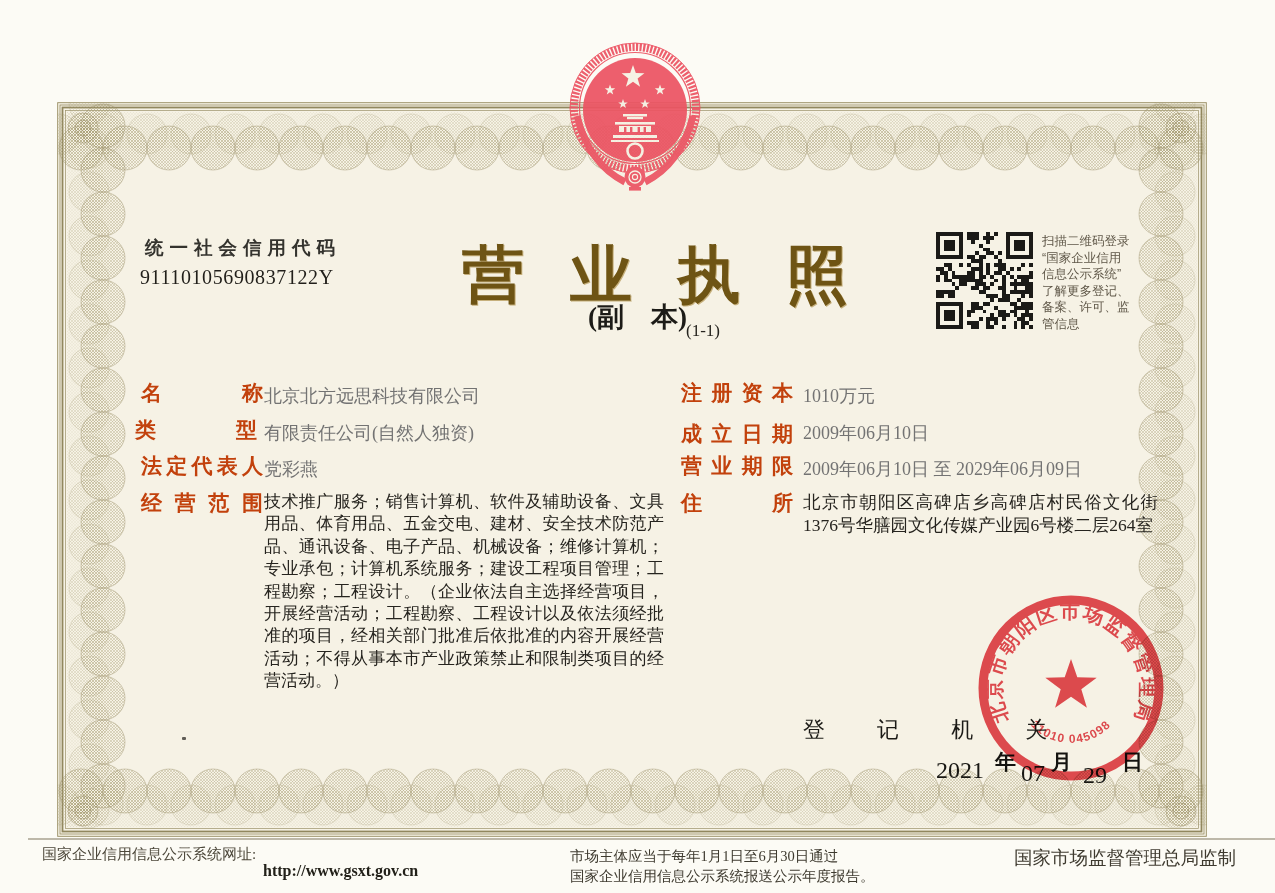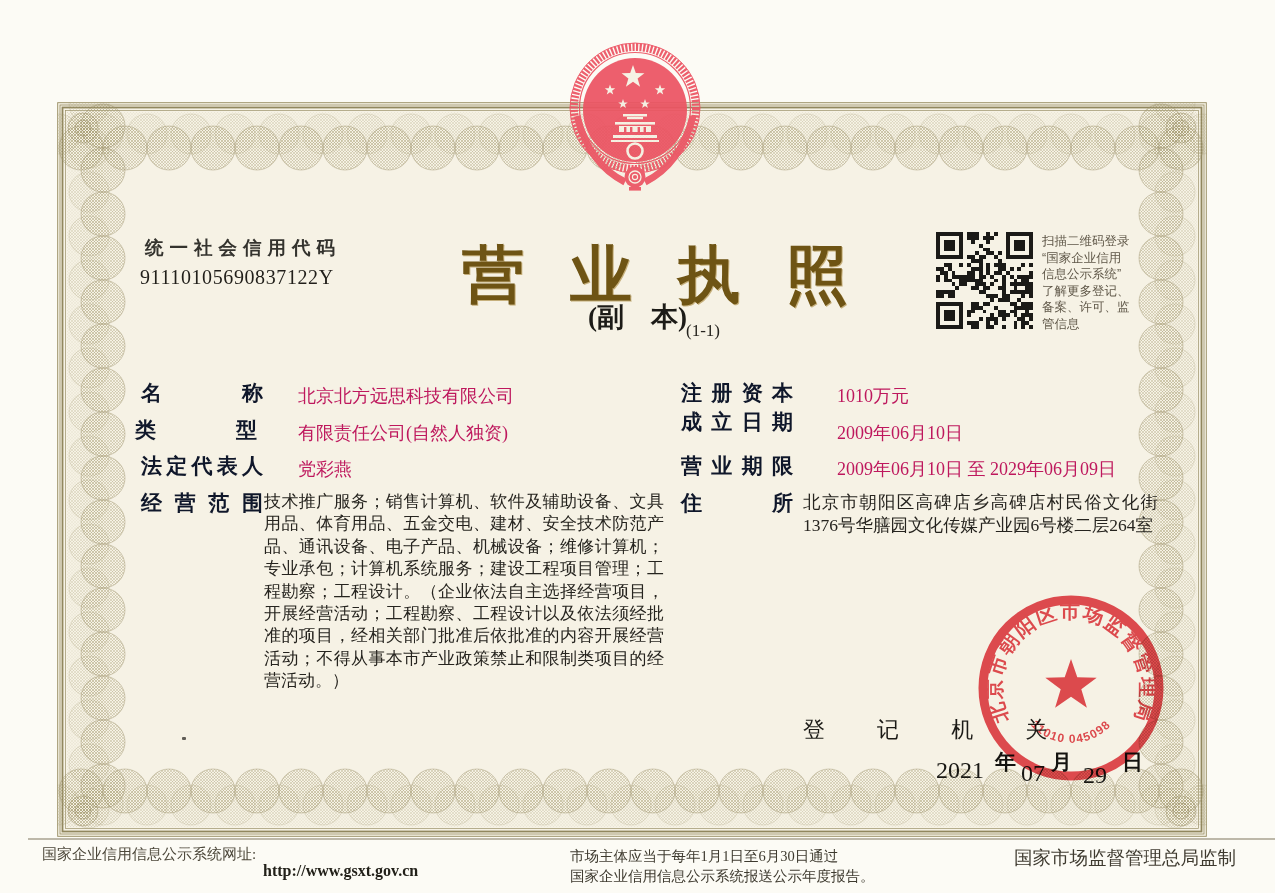--- a/index.html
+++ b/index.html
@@ -16,22 +16,22 @@
   .title{left:462px;top:216px;font-size:62px;font-weight:700;letter-spacing:46px;color:#6e5414;
          text-shadow:1px 1px 0 rgba(158,122,38,.55);white-space:nowrap;margin-top:17px;}
   .subtitle{left:588px;top:299px;font-size:27px;font-weight:600;color:#1c1b17;
             font-family:"Liberation Serif","DejaVu Serif",serif;white-space:nowrap;}
   .copy-index{left:686px;top:321px;font-size:17px;color:#26241f;
               font-family:"Liberation Serif","DejaVu Serif",serif;text-align:right;}
 
   .qr{left:936px;top:232px;}
   .qr-caption{left:1042px;top:233px;width:100px;font-size:12.5px;line-height:16.6px;color:#5e5647;}
 
-  .flabel{font-size:21px;font-weight:700;color:#0f172a;text-align:justify;text-align-last:justify;}
-  .fvalue{font-family:"Liberation Serif","DejaVu Serif",serif;font-size:18px;color:#be185d;white-space:nowrap;margin-left:34px;}
+  .flabel{font-size:21px;font-weight:700;color:#c2410c;text-align:justify;text-align-last:justify;}
+  .fvalue{font-family:"Liberation Serif","DejaVu Serif",serif;font-size:18px;color:#737373;white-space:nowrap;}
   .fpara{font-family:"Liberation Serif","DejaVu Serif",serif;font-size:17px;line-height:22.4px;
          color:#26241f;text-align:justify;white-space:normal;}
 
   .reg-label{left:803px;top:676px;font-size:22px;font-weight:400;letter-spacing:23px;color:#1b1a16;white-space:nowrap;margin-top:39px;}
 
   .dnum{font-family:"Liberation Serif","DejaVu Serif",serif;font-size:24px;color:#181713;}
   .dchar{font-size:21px;font-weight:700;color:#14130f;}
 
   .f-left-label{left:42px;top:845px;font-size:15px;color:#4c473a;font-family:"Liberation Serif","DejaVu Serif",serif;}
   .f-left-url{left:263px;top:862px;font-size:16px;font-weight:700;color:#222019;
@@ -530,21 +530,21 @@
 
   <div class="abs flabel" style="left:141px;top:452px;width:122px">法定代表人</div>
   <div class="abs fvalue" style="left:264px;top:457px">党彩燕</div>
 
   <div class="abs flabel" style="left:141px;top:489px;width:122px">经营范围</div>
   <div class="abs fpara" style="left:264px;top:491px;width:400px">技术推广服务；销售计算机、软件及辅助设备、文具用品、体育用品、五金交电、建材、安全技术防范产品、通讯设备、电子产品、机械设备；维修计算机；专业承包；计算机系统服务；建设工程项目管理；工程勘察；工程设计。（企业依法自主选择经营项目，开展经营活动；工程勘察、工程设计以及依法须经批准的项目，经相关部门批准后依批准的内容开展经营活动；不得从事本市产业政策禁止和限制类项目的经营活动。）</div>
 
   <div class="abs flabel" style="left:681px;top:379px;width:112px">注册资本</div>
   <div class="abs fvalue" style="left:803px;top:384px">1010万元</div>
 
-  <div class="abs flabel" style="left:681px;top:408px;width:112px">成立日期</div>
+  <div class="abs flabel" style="left:681px;top:420px;width:112px">成立日期</div>
   <div class="abs fvalue" style="left:803px;top:421px">2009年06月10日</div>
 
   <div class="abs flabel" style="left:681px;top:452px;width:112px">营业期限</div>
   <div class="abs fvalue" style="left:803px;top:457px">2009年06月10日 至 2029年06月09日</div>
 
   <div class="abs flabel" style="left:681px;top:489px;width:112px">住所</div>
   <div class="abs fpara" style="left:803px;top:491px;width:355px;font-size:17.5px;line-height:23px">北京市朝阳区高碑店乡高碑店村民俗文化街1376号华膳园文化传媒产业园6号楼二层264室</div>
 
   <div class="abs reg-label">登 记 机 关</div>
 

